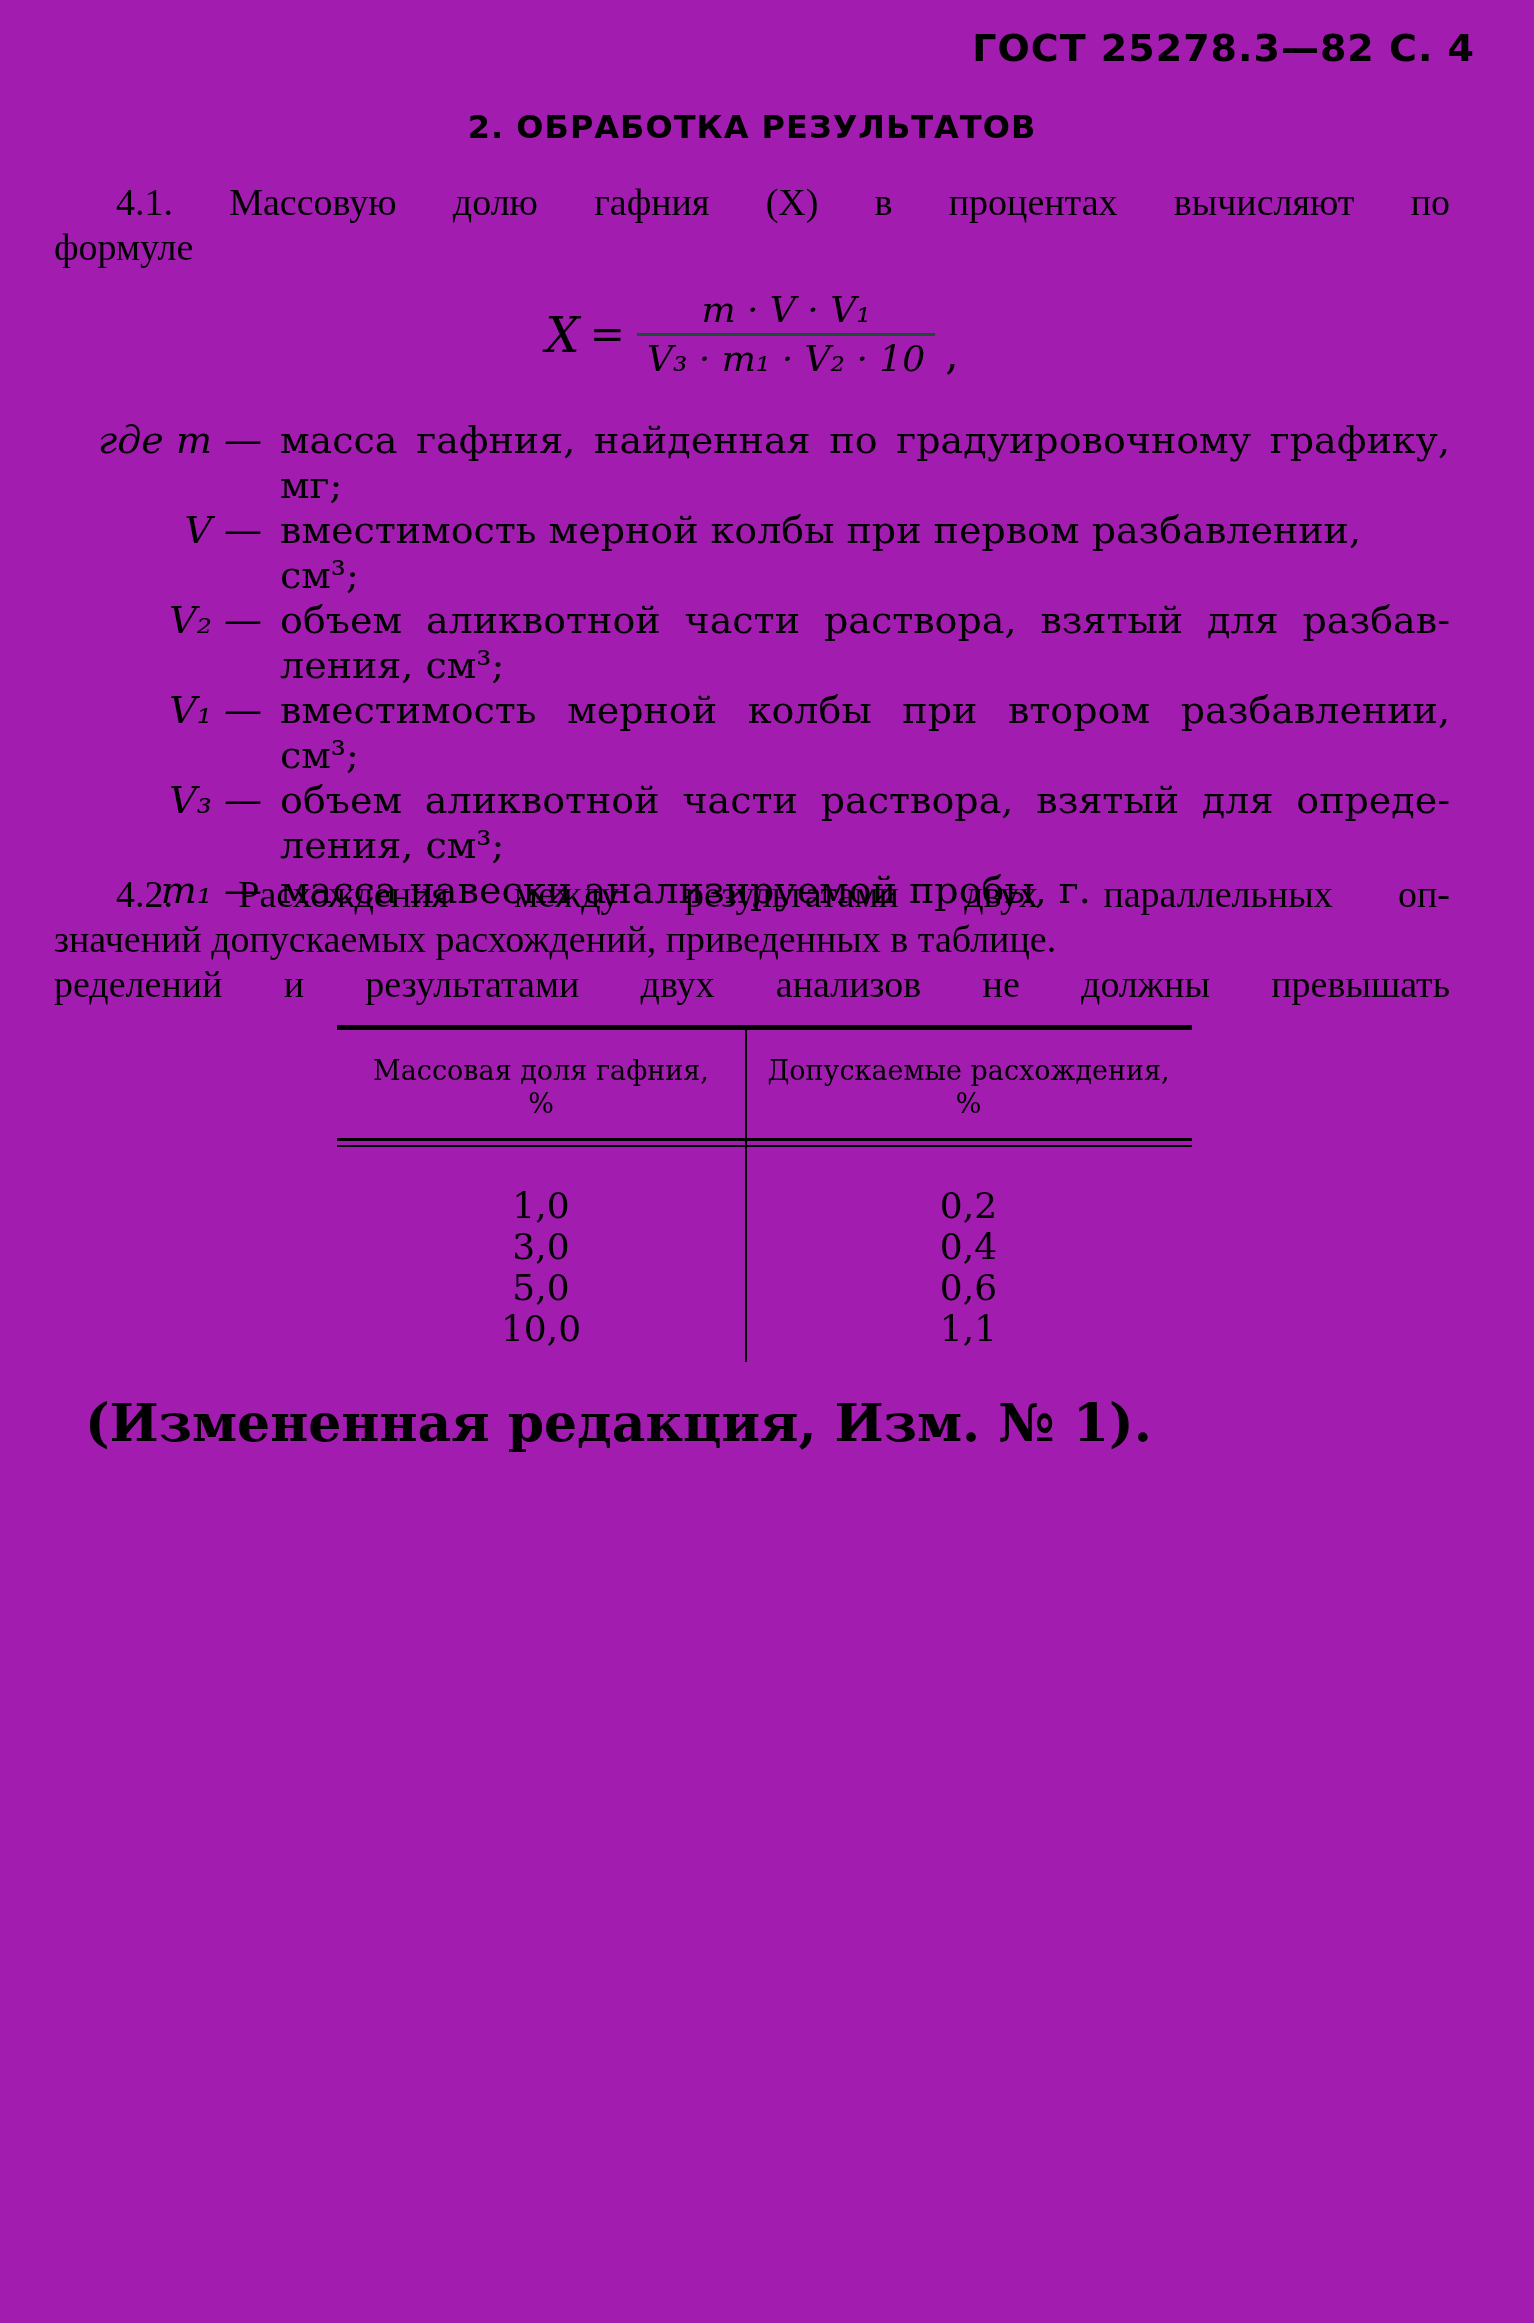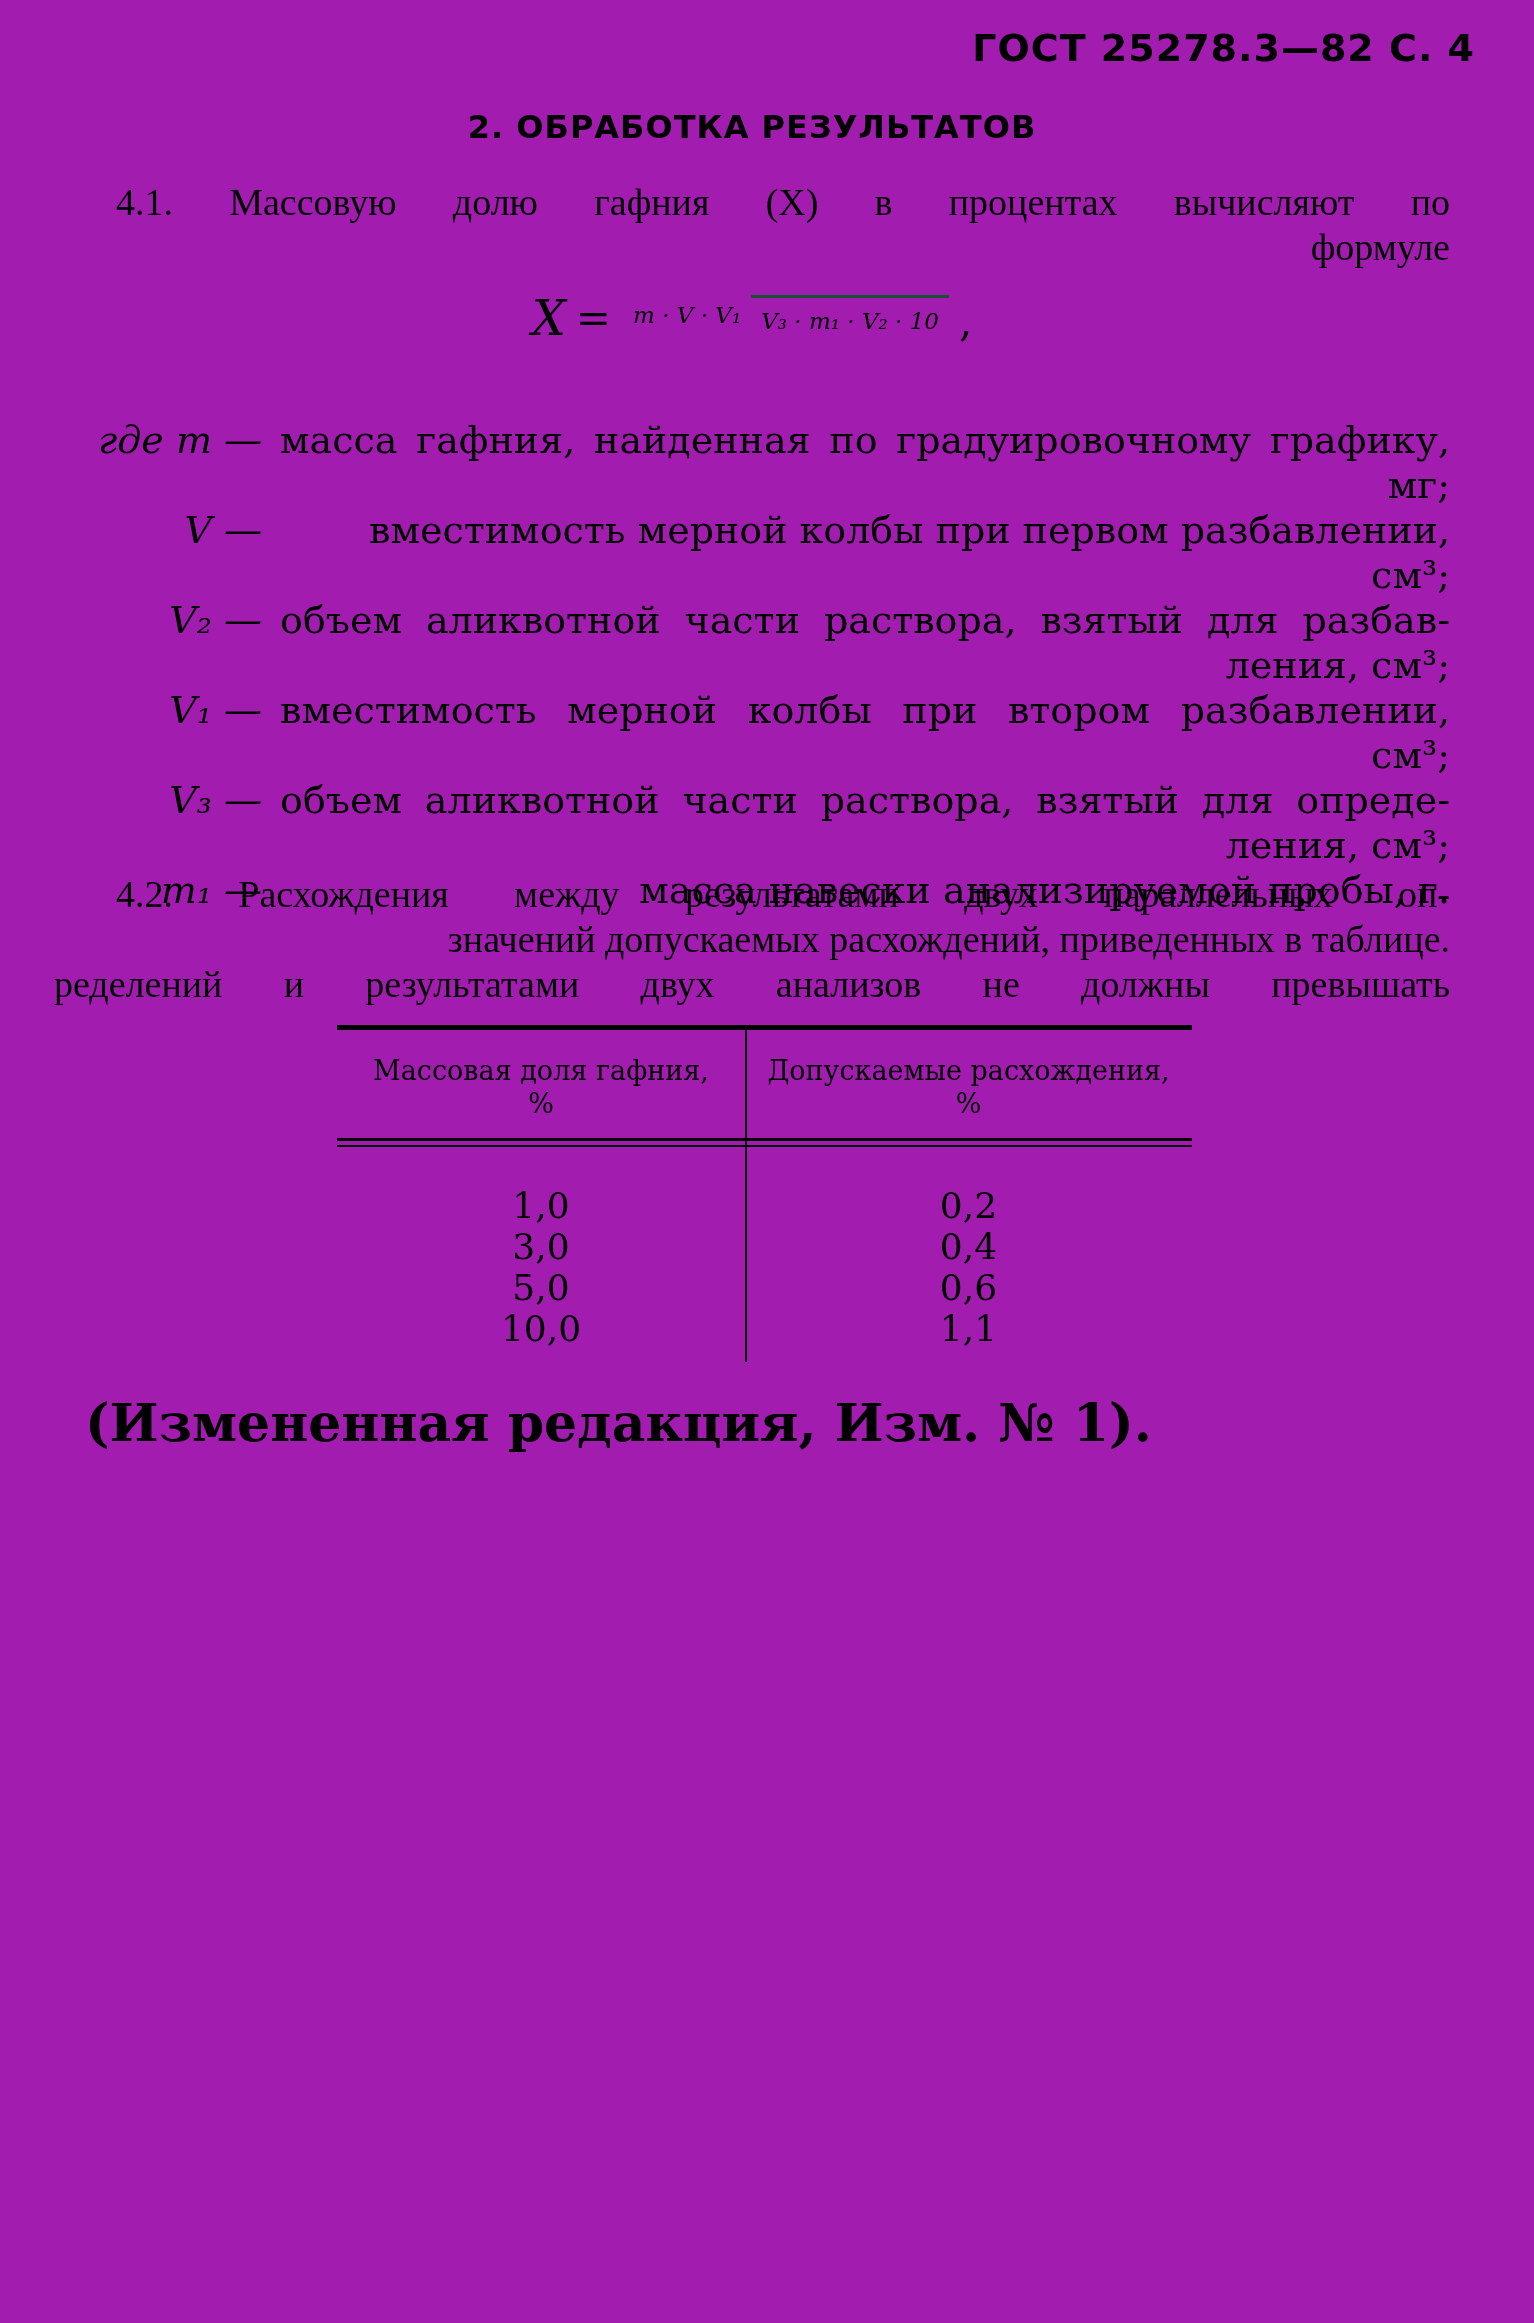--- a/index.html
+++ b/index.html
@@ -41,21 +41,21 @@
   .para {
     position: absolute;
     left: 54px;
     width: 1396px;
     font-size: 38px;
     line-height: 45px;
     font-family: Liberation Serif, serif;
   }
   .para-4-1 { top: 180px; }
   .para-4-2 { top: 872px; }
-  .text-line { text-align: right; }
+  .text-line { text-align: left; }
   .text-line.jl { text-align: justify; text-align-last: justify; }
   .text-line.indent { text-indent: 62px; }
   
   .formula-wrap {
     position: absolute;
     top: 290px;
     left: 54px;
     width: 1396px;
     display: flex;
     justify-content: center;
@@ -63,23 +63,23 @@
   }
   .formula {
     display: flex;
     align-items: center;
     font-style: italic;
   }
   .formula .lhs { font-size: 48px; padding-right: 10px; }
   .formula .eq  { font-size: 42px; font-style: normal; padding-right: 12px; }
   .fraction {
     display: inline-flex;
-    flex-direction: row;
-    align-items: flex-start;
-    font-size: 23px;
+    flex-direction: column;
+    align-items: center;
+    font-size: 36px;
     line-height: 40px;
     min-width: 262px;
   }
   .fraction .num { padding: 0 10px 3px 10px; }
   .fraction .den { border-top: 3px solid #14532d; padding: 3px 10px 0 10px; }
   .formula .comma { font-size: 42px; font-style: normal; align-self: flex-end; padding-left: 10px; }
   
   .def-list {
     position: absolute;
     top: 418px;

